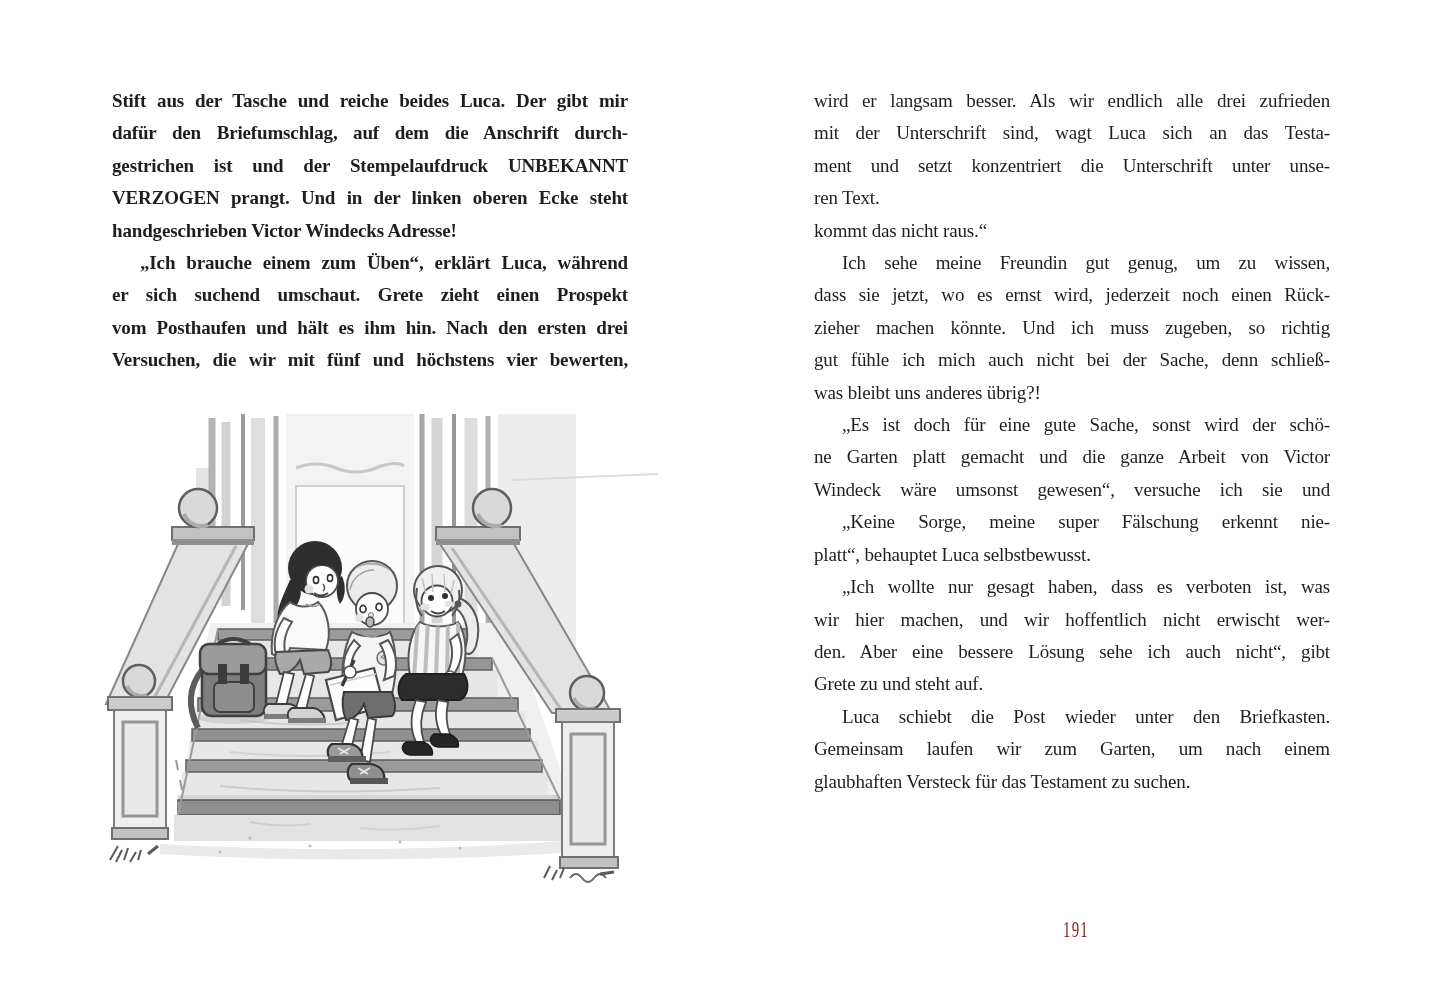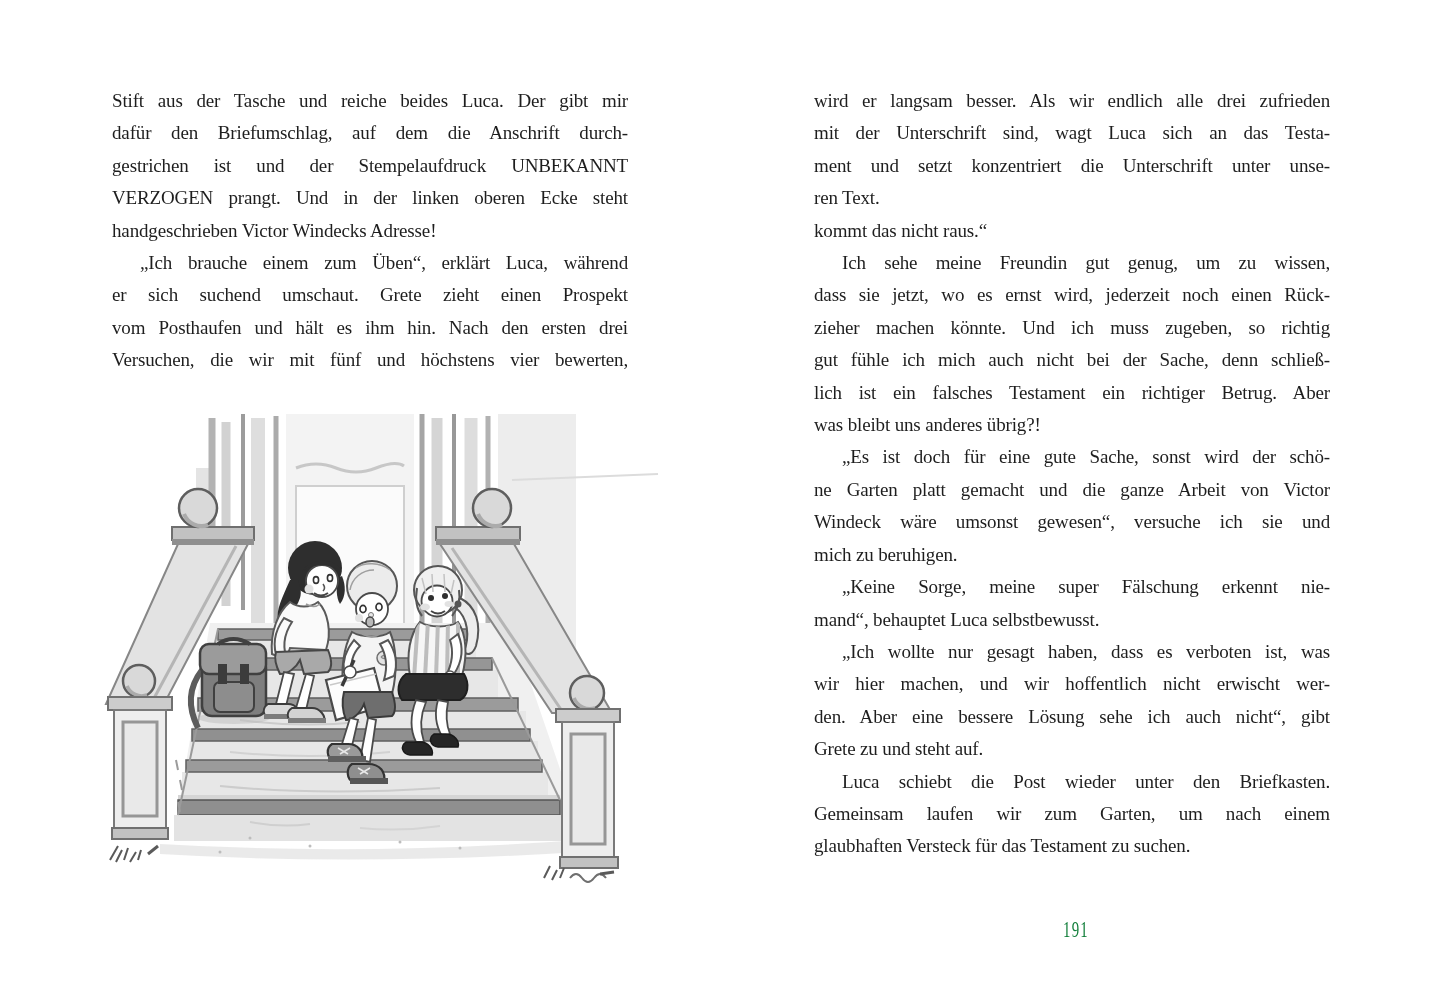--- a/index.html
+++ b/index.html
@@ -18,33 +18,33 @@
     line-height:32.4px;
     letter-spacing:-0.15px;
   }
   .page-text .line{white-space:nowrap;}
   .page-text .line.just{
     white-space:normal;
     text-align:justify;
     text-align-last:justify;
   }
   .page-text .line.indent{text-indent:28px;}
-  #left-text{left:112px;top:85px;}
+  #left-text{left:112px;top:85px;font-weight:bold;}
   #right-text{left:814px;top:85px;}
   .illustration{
     position:absolute;
     left:100px;top:408px;
     width:560px;height:540px;
   }
   .page-number{
     position:absolute;
     left:818px;top:916px;width:516px;
     text-align:center;
     font-size:24px;
-    color:#15803d;
+    color:#7f1d1d;
   }
   .page-number span{
     display:inline-block;
     transform:scaleX(0.62);
     letter-spacing:2px;
     font-weight:400;
   }
 </style>
 </head>
 <body>
@@ -261,28 +261,26 @@
   <div id="right-text" class="page-text">
       <div class="line just">wird er langsam besser. Als wir endlich alle drei zufrieden</div>
       <div class="line just">mit der Unterschrift sind, wagt Luca sich an das Testa-</div>
       <div class="line just">ment und setzt konzentriert die Unterschrift unter unse-</div>
       <div class="line">ren Text.</div>
       <div class="line">kommt das nicht raus.“</div>
       <div class="line indent just">Ich sehe meine Freundin gut genug, um zu wissen,</div>
       <div class="line just">dass sie jetzt, wo es ernst wird, jederzeit noch einen Rück-</div>
       <div class="line just">zieher machen könnte. Und ich muss zugeben, so richtig</div>
       <div class="line just">gut fühle ich mich auch nicht bei der Sache, denn schließ-</div>
-      <div class="line just">lich ist ein falsches Testament ein richtiger Betrug. Aber</div>
       <div class="line">was bleibt uns anderes übrig?!</div>
       <div class="line indent just">„Es ist doch für eine gute Sache, sonst wird der schö-</div>
       <div class="line just">ne Garten platt gemacht und die ganze Arbeit von Victor</div>
       <div class="line just">Windeck wäre umsonst gewesen“, versuche ich sie und</div>
-      <div class="line">mich zu beruhigen.</div>
       <div class="line indent just">„Keine Sorge, meine super Fälschung erkennt nie-</div>
-      <div class="line">mand“, behauptet Luca selbstbewusst.</div>
+      <div class="line">platt“, behauptet Luca selbstbewusst.</div>
       <div class="line indent just">„Ich wollte nur gesagt haben, dass es verboten ist, was</div>
       <div class="line just">wir hier machen, und wir hoffentlich nicht erwischt wer-</div>
       <div class="line just">den. Aber eine bessere Lösung sehe ich auch nicht“, gibt</div>
       <div class="line">Grete zu und steht auf.</div>
       <div class="line indent just">Luca schiebt die Post wieder unter den Briefkasten.</div>
       <div class="line just">Gemeinsam laufen wir zum Garten, um nach einem</div>
       <div class="line">glaubhaften Versteck für das Testament zu suchen.</div>
     </div>
 
   <div class="page-number">

